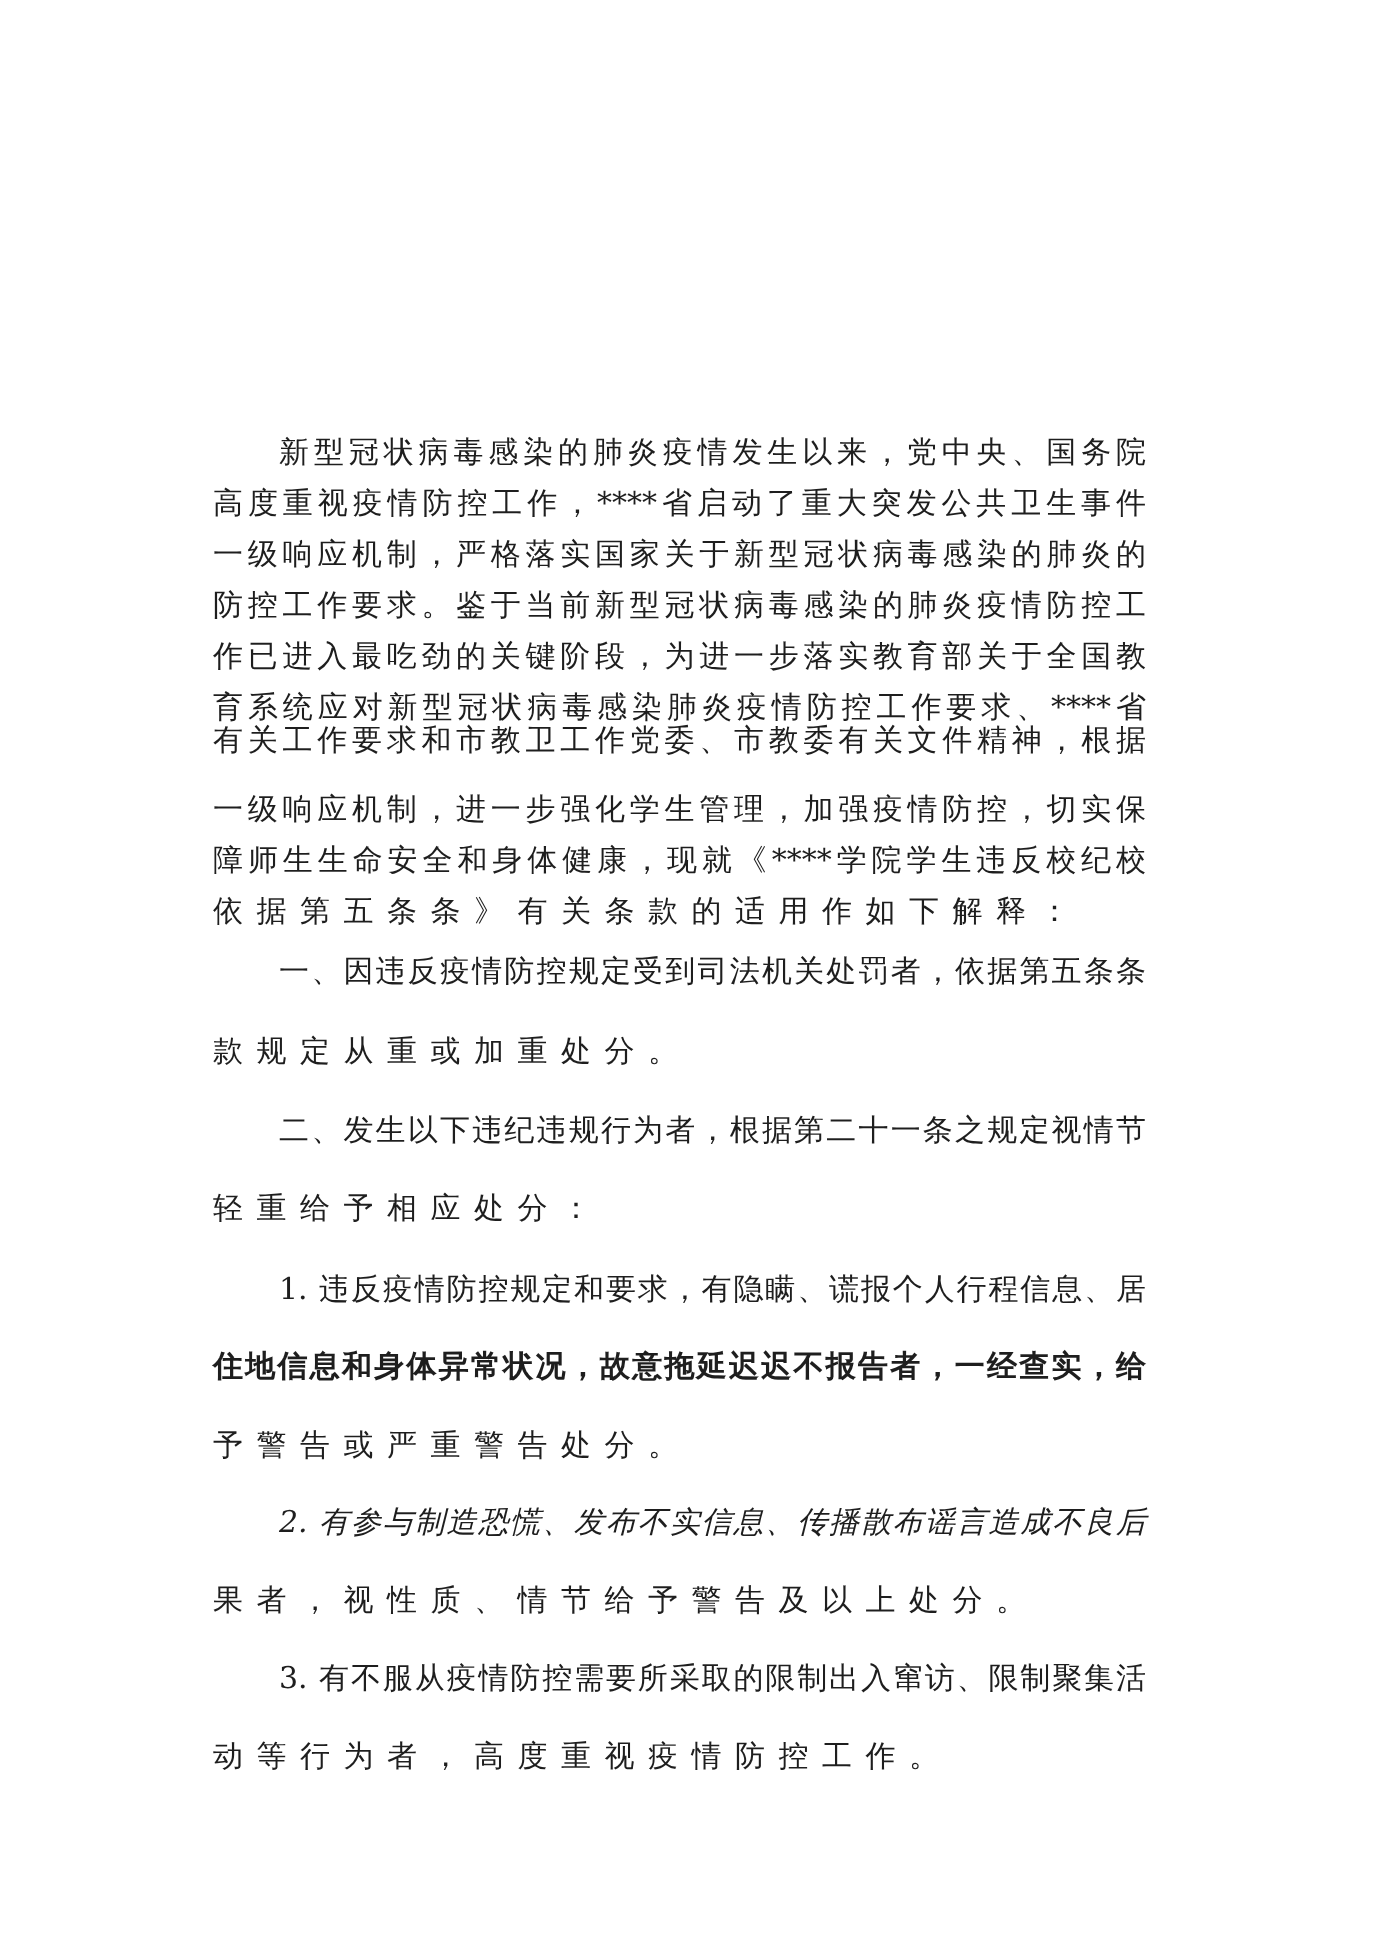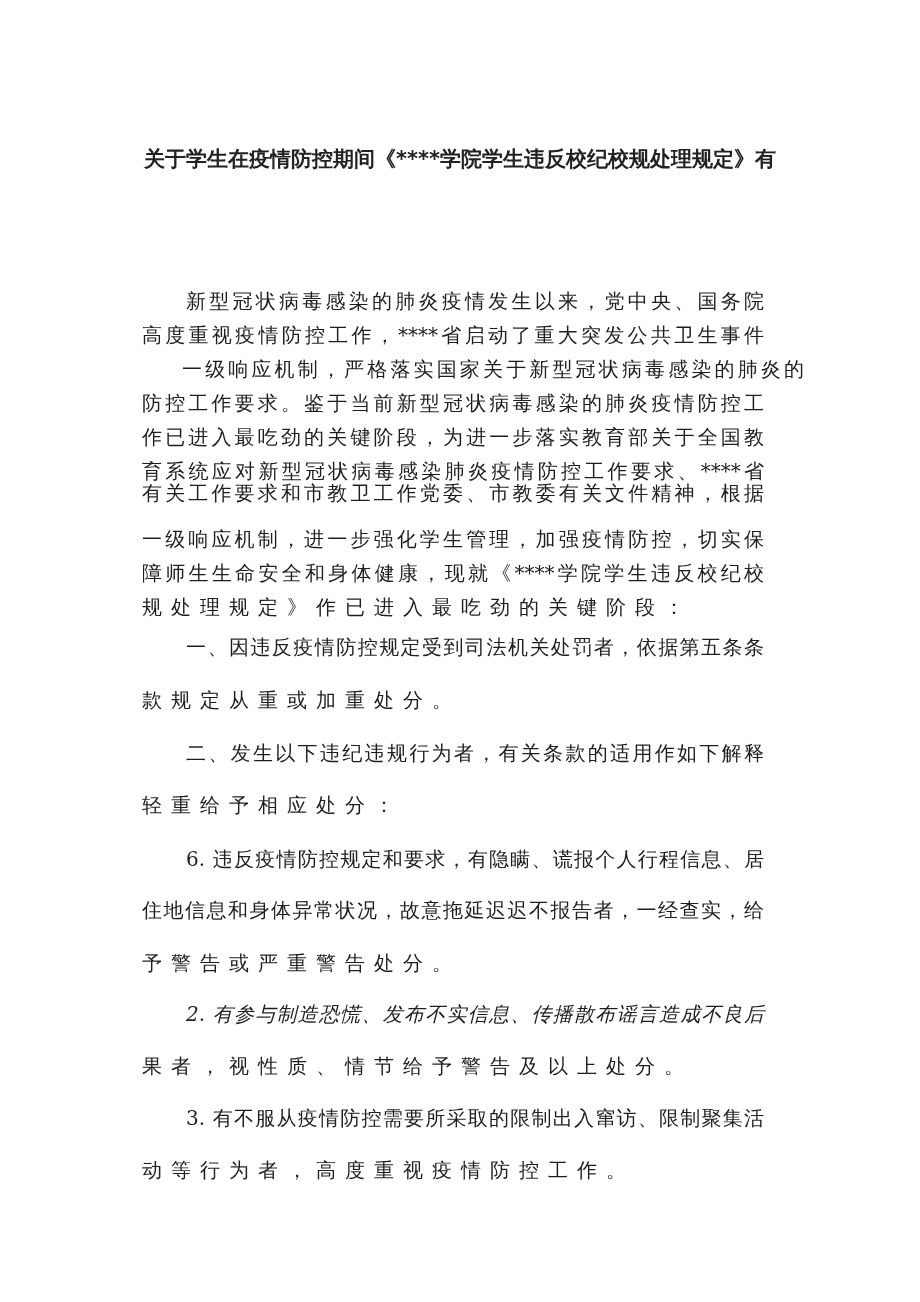--- a/index.html
+++ b/index.html
@@ -52,48 +52,47 @@
   .line.last {
     text-align-last: left;
     letter-spacing: 9px;
   }
 </style>
 </head>
 <body>
 
 <div class="page">
 
-  <div class="title-line" style="top:146px;">关于学生在疫情防控期间《****学院学生违反校纪校规处理规定》有</div>
 
   <div>
     <div class="line indent" style="top:287px;">新型冠状病毒感染的肺炎疫情发生以来，党中央、国务院</div>
     <div class="line" style="top:321px;">高度重视疫情防控工作，****省启动了重大突发公共卫生事件</div>
-    <div class="line" style="top:355px;margin-left:40px;">一级响应机制，严格落实国家关于新型冠状病毒感染的肺炎的</div>
+    <div class="line" style="top:355px;">一级响应机制，严格落实国家关于新型冠状病毒感染的肺炎的</div>
     <div class="line" style="top:389px;">防控工作要求。鉴于当前新型冠状病毒感染的肺炎疫情防控工</div>
     <div class="line" style="top:423px;">作已进入最吃劲的关键阶段，为进一步落实教育部关于全国教</div>
     <div class="line" style="top:457px;">育系统应对新型冠状病毒感染肺炎疫情防控工作要求、****省</div>
     <div class="line" style="top:479px;">有关工作要求和市教卫工作党委、市教委有关文件精神，根据</div>
     <div class="line" style="top:525px;">一级响应机制，进一步强化学生管理，加强疫情防控，切实保</div>
     <div class="line" style="top:559px;">障师生生命安全和身体健康，现就《****学院学生违反校纪校</div>
-    <div class="line last" style="top:593px;">规处理规定》作已进入最吃劲的关键阶段：</div>
+    <div class="line last" style="top:593px;">依据第五条条》有关条款的适用作如下解释：</div>
   </div>
 
   <div>
     <div class="line indent" style="top:633px;">一、因违反疫情防控规定受到司法机关处罚者，依据第五条条</div>
     <div class="line last" style="top:686px;">款规定从重或加重处分。</div>
   </div>
 
   <div>
-    <div class="line indent" style="top:739px;">二、发生以下违纪违规行为者，有关条款的适用作如下解释</div>
+    <div class="line indent" style="top:739px;">二、发生以下违纪违规行为者，根据第二十一条之规定视情节</div>
     <div class="line last" style="top:791px;">轻重给予相应处分：</div>
   </div>
 
   <div>
-    <div class="line indent" style="top:845px;">6.  违反疫情防控规定和要求，有隐瞒、谎报个人行程信息、居</div>
-    <div class="line" style="top:896px;">住地信息和身体异常状况，故意拖延迟迟不报告者，一经查实，给</div>
+    <div class="line indent" style="top:845px;">1.  违反疫情防控规定和要求，有隐瞒、谎报个人行程信息、居</div>
+    <div class="line" style="top:896px;font-weight:bold;">住地信息和身体异常状况，故意拖延迟迟不报告者，一经查实，给</div>
     <div class="line last" style="top:949px;">予警告或严重警告处分。</div>
   </div>
 
   <div>
     <div class="line indent" style="top:1000px;font-style:italic;">2.  有参与制造恐慌、发布不实信息、传播散布谣言造成不良后</div>
     <div class="line last" style="top:1052px;">果者，视性质、情节给予警告及以上处分。</div>
   </div>
 
   <div>
     <div class="line indent" style="top:1104px;">3.  有不服从疫情防控需要所采取的限制出入窜访、限制聚集活</div>

